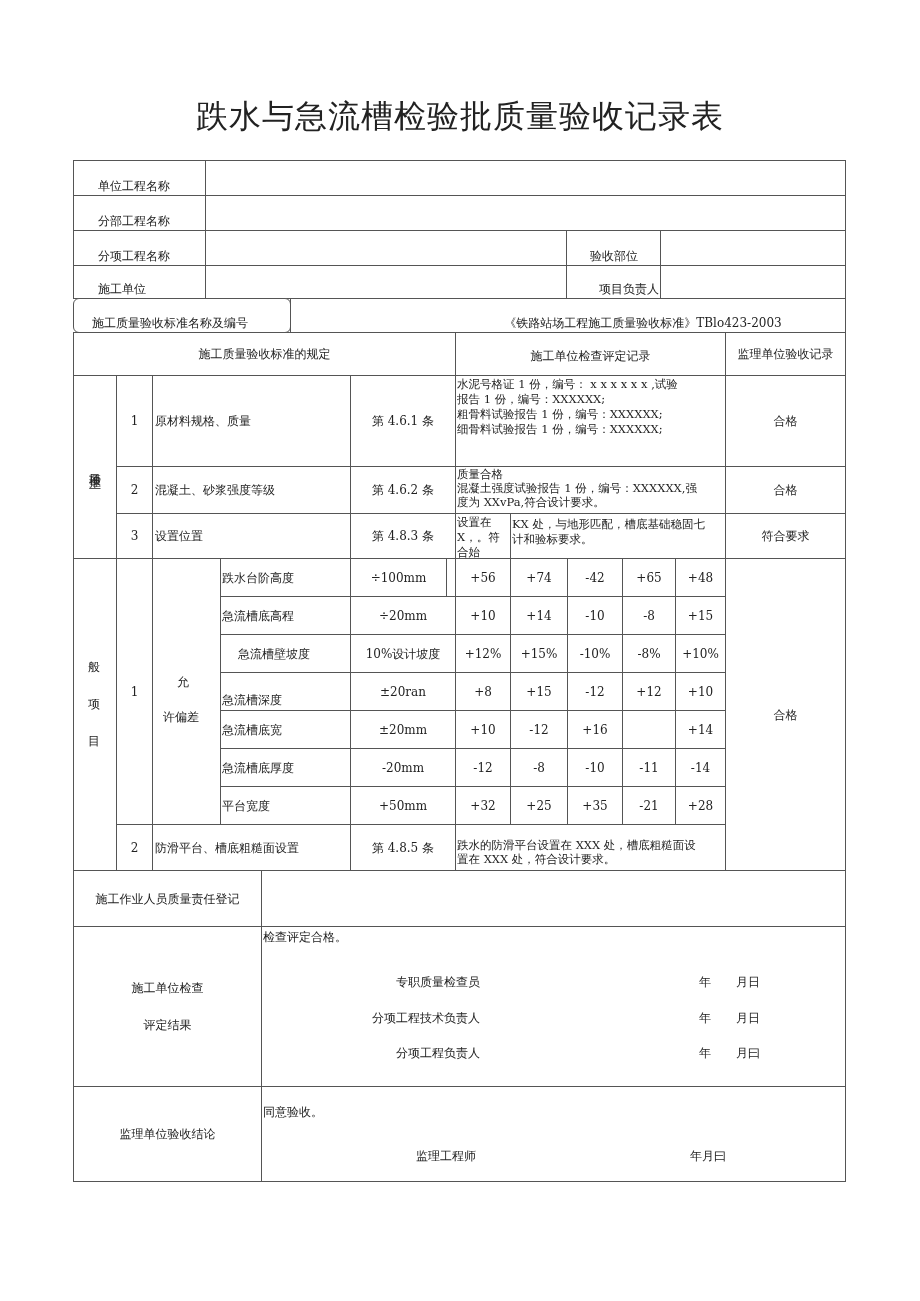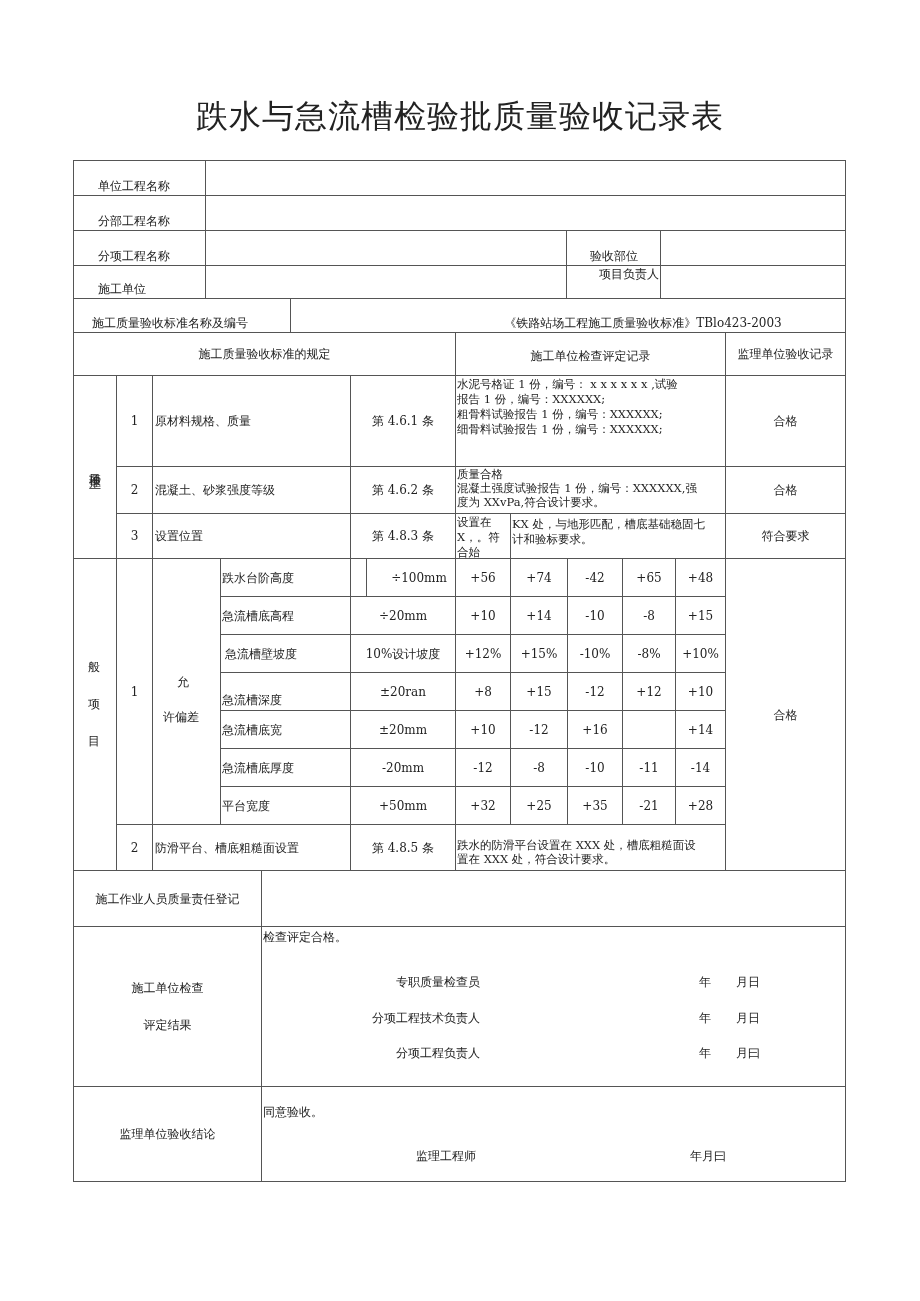--- a/index.html
+++ b/index.html
@@ -35,26 +35,26 @@
 <div class="c" style="left:205px;top:230px;width:362px;height:36px;"></div>
 <div class="c" style="left:566px;top:230px;width:95px;height:36px;display:flex;align-items:flex-end;justify-content:flex-end;padding:0 22px 1px 0;">
     <span>验收部位</span>
   </div>
 <div class="c" style="left:660px;top:230px;width:186px;height:36px;"></div>
 
 <div class="c bl" style="left:73px;top:265px;width:133px;height:34px;">
     <span>施工单位</span>
   </div>
 <div class="c" style="left:205px;top:265px;width:362px;height:34px;"></div>
-<div class="c" style="left:566px;top:265px;width:95px;height:34px;display:flex;align-items:flex-start;justify-content:flex-end;padding:0 1px 1px 0;">
+<div class="c" style="left:566px;top:265px;width:95px;height:34px;display:flex;align-items:flex-end;justify-content:flex-end;padding:0 1px 1px 0;">
     <span>项目负责人</span>
   </div>
 <div class="c" style="left:660px;top:265px;width:186px;height:34px;"></div>
 
-<div class="c" style="left:73px;top:298px;width:218px;height:35px;display:flex;align-items:flex-end;padding:0 0 1px 18px;">
+<div class="c" style="left:73px;top:298px;width:218px;height:35px;display:flex;align-items:flex-end;padding:0 0 1px 18px;border-radius:6px;">
     <span>施工质量验收标准名称及编号</span>
   </div>
 <div class="c" style="left:290px;top:298px;width:556px;height:35px;display:flex;align-items:flex-end;justify-content:center;padding:0 0 1px 150px;">
     <span>《铁路站场工程施工质量验收标准》TBlo423-2003</span>
   </div>
 
 <div class="c ctr" style="left:73px;top:332px;width:383px;height:44px;">施工质量验收标准的规定</div>
 <div class="c ctr" style="left:455px;top:332px;width:271px;height:48px;">施工单位检查评定记录</div>
 <div class="c ctr" style="left:725px;top:332px;width:121px;height:44px;">监理单位验收记录</div>
 
@@ -110,36 +110,36 @@
 <div class="c ctr" style="left:116px;top:558px;width:37px;height:267px;">1</div>
 <div class="c" style="left:152px;top:558px;width:69px;height:267px;">
   <div class="t" style="left:24px;top:115px;">允</div>
   <div class="t" style="left:10px;top:150px;">许偏差</div>
 </div>
 
 <div id="tol-rows">
     <div class="c" style="left:220px;top:558px;width:131px;height:39px;display:flex;align-items:center;padding-left:1px;">
       <span>跌水台阶高度</span>
     </div>
-    <div class="c ctr" style="left:366px;top:558px;width:106px;height:39px;text-align:center;">÷100mm</div>
+    <div class="c ctr" style="left:350px;top:558px;width:97px;height:39px;text-align:center;">÷100mm</div>
     <div class="c ctr" style="left:455px;top:558px;width:56px;height:39px;">+56</div>
     <div class="c ctr" style="left:510px;top:558px;width:58px;height:39px;">+74</div>
     <div class="c ctr" style="left:567px;top:558px;width:56px;height:39px;">-42</div>
     <div class="c ctr" style="left:622px;top:558px;width:54px;height:39px;">+65</div>
     <div class="c ctr" style="left:675px;top:558px;width:51px;height:39px;">+48</div>
     <div class="c" style="left:220px;top:596px;width:131px;height:39px;display:flex;align-items:center;padding-left:1px;">
       <span>急流槽底高程</span>
     </div>
     <div class="c ctr" style="left:350px;top:596px;width:106px;height:39px;">÷20mm</div>
     <div class="c ctr" style="left:455px;top:596px;width:56px;height:39px;">+10</div>
     <div class="c ctr" style="left:510px;top:596px;width:58px;height:39px;">+14</div>
     <div class="c ctr" style="left:567px;top:596px;width:56px;height:39px;">-10</div>
     <div class="c ctr" style="left:622px;top:596px;width:54px;height:39px;">-8</div>
     <div class="c ctr" style="left:675px;top:596px;width:51px;height:39px;">+15</div>
-    <div class="c" style="left:220px;top:634px;width:131px;height:39px;display:flex;align-items:center;padding-left:4px;">
+    <div class="c" style="left:220px;top:634px;width:131px;height:39px;display:flex;align-items:center;padding-left:17px;">
       <span>急流槽壁坡度</span>
     </div>
     <div class="c ctr" style="left:350px;top:634px;width:106px;height:39px;">10%设计坡度</div>
     <div class="c ctr" style="left:455px;top:634px;width:56px;height:39px;">+12%</div>
     <div class="c ctr" style="left:510px;top:634px;width:58px;height:39px;">+15%</div>
     <div class="c ctr" style="left:567px;top:634px;width:56px;height:39px;">-10%</div>
     <div class="c ctr" style="left:622px;top:634px;width:54px;height:39px;">-8%</div>
     <div class="c ctr" style="left:675px;top:634px;width:51px;height:39px;">+10%</div>
     <div class="c" style="left:220px;top:672px;width:131px;height:55px;display:flex;align-items:center;padding-left:1px;">
       <span>急流槽深度</span>

